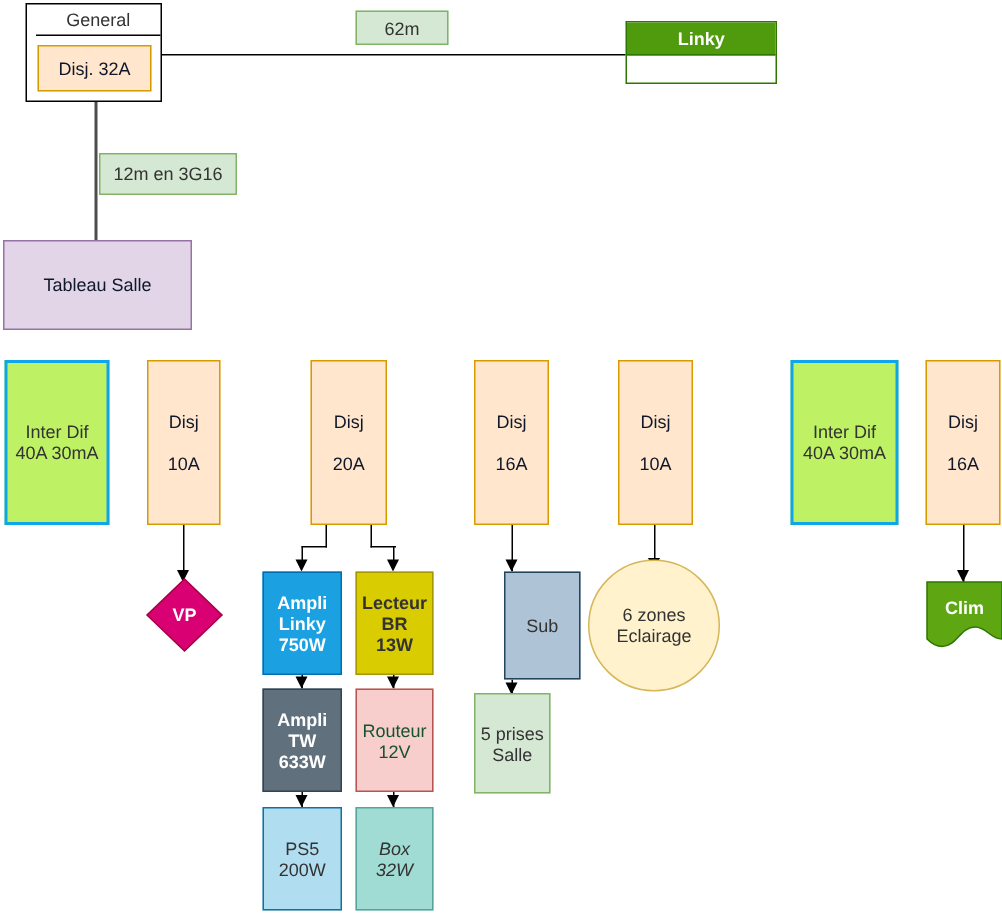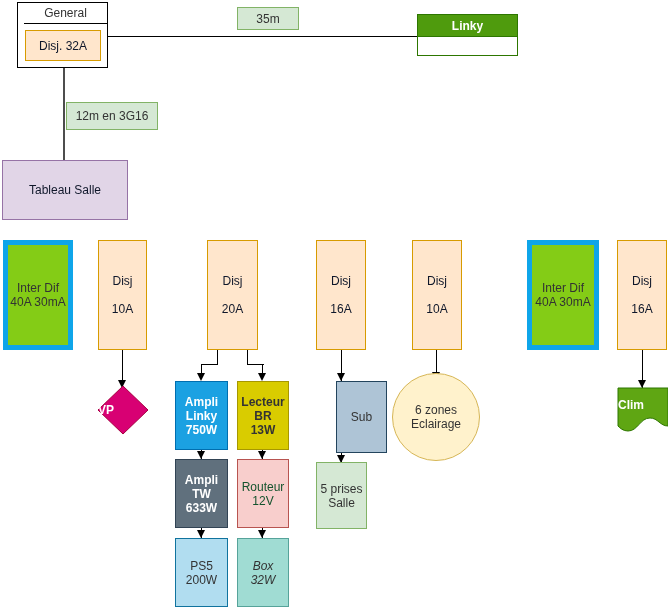--- a/index.html
+++ b/index.html
@@ -47,22 +47,22 @@
     border-bottom: 1px solid #000000;
     font-size: 12px;
     color: #333333;
     box-sizing: border-box;
   }
   .breaker {
     background: #FFE6CC;
     border: 1px solid #D79B00;
   }
   .greyblock {
-    background: #84cc16;
-    border: 5px solid #0ea5e9;
+    background: #bef264;
+    border: 2px solid #0ea5e9;
     color: #333333;
   }
   .purpleblock {
     background: #E1D5E7;
     border: 1px solid #9673A6;
   }
   .label-green {
     background: #D5E8D4;
     border: 1px solid #82B366;
     color: #333333;
@@ -109,21 +109,21 @@
   .arrowhead {
     position: absolute;
     width: 0; height: 0;
     border-left: 4.5px solid transparent;
     border-right: 4.5px solid transparent;
     border-top: 8px solid #000000;
   }
   svg.shape-svg { position:absolute; overflow:visible; }
   .shape-label {
     position:absolute;
-    display:flex; align-items:center; justify-content:flex-start;
+    display:flex; align-items:center; justify-content:center;
     text-align:center;
     font-size:12px;
     pointer-events:none;
   }
 </style>
 </head>
 <body>
 
 <div id="canvas">
 
@@ -173,21 +173,21 @@
   </div>
   <div class="node breaker" style="left:25px; top:30px; width:76px; height:31px;">
     <span>Disj. 32A</span>
   </div>
 
   <div class="linky-box" style="left:417px; top:14px; width:101px; height:42px;">
     <div class="linky-head">Linky</div>
   </div>
 
   <div class="node label-green" style="left:237px; top:7px; width:62px; height:23px;">
-    <span>35m</span>
+    <span>62m</span>
   </div>
   <div class="node label-green" style="left:66px; top:102px; width:92px; height:28px;">
     <span>12m en 3G16</span>
   </div>
 
   <div class="node purpleblock" style="left:2px; top:160px; width:126px; height:60px;">
     <span>Tableau Salle</span>
   </div>
 
   <div class="node greyblock" style="left:3px; top:240px; width:70px; height:110px;">

